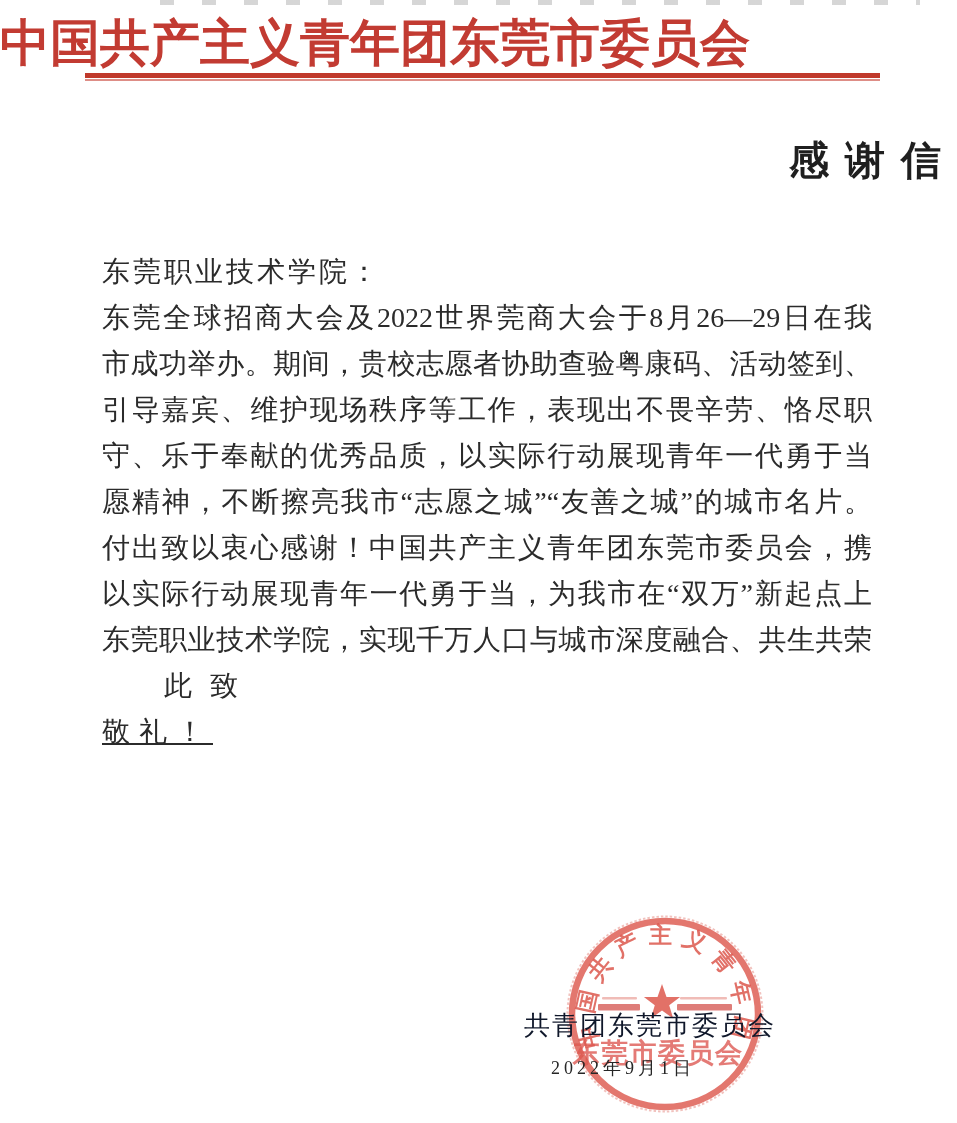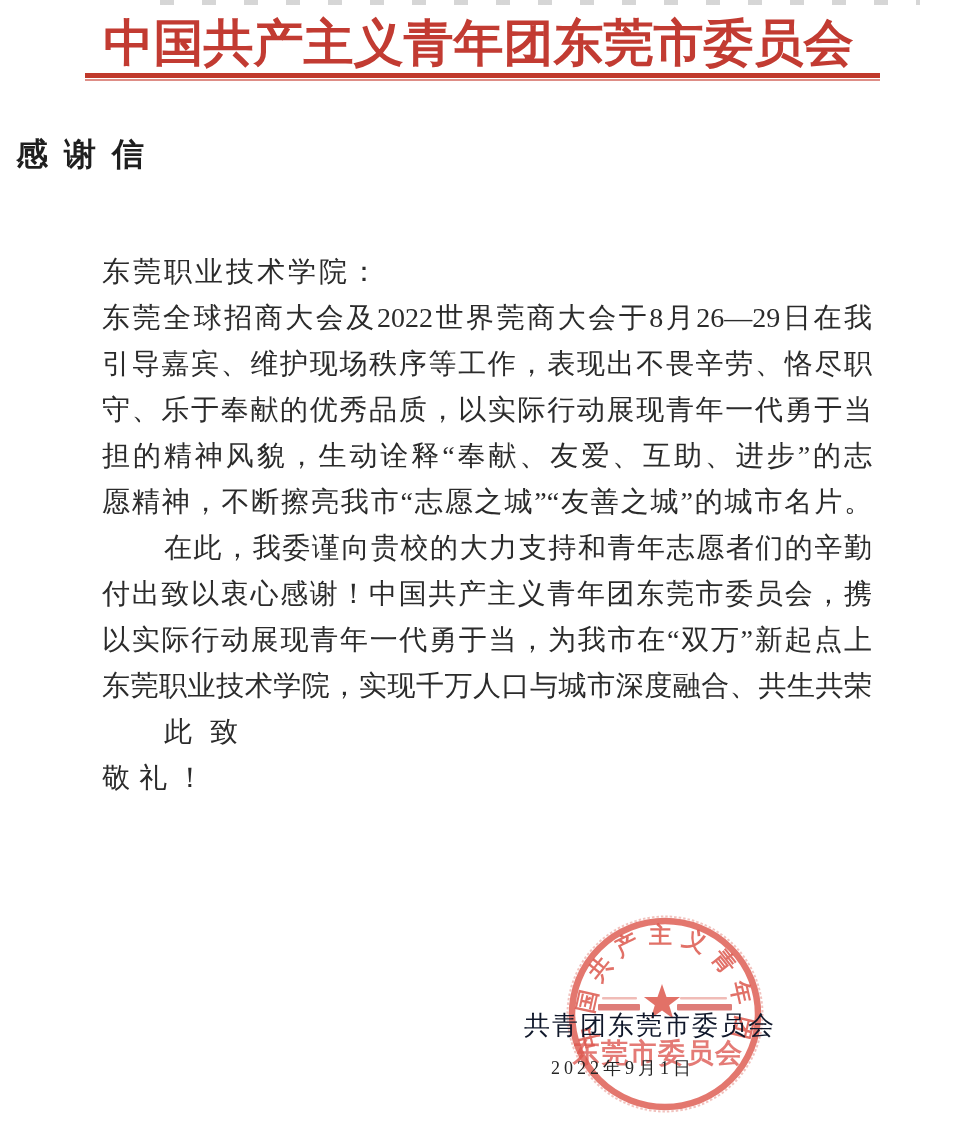--- a/index.html
+++ b/index.html
@@ -13,53 +13,53 @@
     color:#2b2b2b;
   }
   
   .scan-strip{
     position:absolute;top:0;left:160px;width:760px;height:5px;
     background:repeating-linear-gradient(90deg,#8a8a8a 0 14px,transparent 14px 42px);
     opacity:.35;
   }
   .letterhead{
     position:absolute;top:10px;left:0;width:100%;
-    text-align:center;
+    text-align:left;
     font-size:50px;font-weight:bold;
     color:#c23b32;
     letter-spacing:0px;
     white-space:nowrap;
   }
   .red-rule{position:absolute;top:73px;left:85px;width:795px;}
   .red-rule .thick{height:5px;background:#c0392b;}
   .red-rule .thin{height:2px;background:#de8d86;margin-top:1px;}
   .letter-title{
     position:absolute;top:133px;left:0;width:100%;
-    text-align:left;
-    font-size:32px;font-weight:bold;
+    text-align:right;
+    font-size:40px;font-weight:bold;
     color:#1f1f1f;
     letter-spacing:16px;text-indent:16px;
   }
   .body-block{
     position:absolute;top:249px;left:102px;width:770px;
     font-size:28px;
   }
   .line{
     height:46px;line-height:46px;
     white-space:nowrap;
   }
   .just{
     white-space:normal;
     text-align:justify;
     text-align-last:justify;
   }
   .indent{padding-left:62px;}
   .ls{letter-spacing:3px;}
   .cizhi{letter-spacing:18px;}
-  .jingli{letter-spacing:9px;}
+  .jingli{letter-spacing:9px;text-decoration:underline;}
   .signature{
     position:absolute;left:524px;top:1008px;
     font-size:26px;letter-spacing:2px;
     color:#0f172a;z-index:3;white-space:nowrap;
   }
   .date{
     position:absolute;left:551px;top:1056px;
     font-size:18px;letter-spacing:4px;
     color:#262626;z-index:3;white-space:nowrap;
   }
@@ -82,25 +82,24 @@
   <div class="red-rule">
     <div class="thick"></div>
     <div class="thin"></div>
   </div>
 
   <div class="letter-title">感谢信</div>
 
   <div class="body-block">
     <div class="line ls">东莞职业技术学院：</div>
     <div class="line just">东莞全球招商大会及2022世界莞商大会于8月26—29日在我</div>
+    <div class="line just">市成功举办。期间，贵校志愿者协助查验粤康码、活动签到、</div>
     <div class="line just">引导嘉宾、维护现场秩序等工作，表现出不畏辛劳、恪尽职</div>
     <div class="line just">守、乐于奉献的优秀品质，以实际行动展现青年一代勇于当</div>
-    <div class="line just">担的精神风貌，生动诠释“奉献、友爱、互助、进步”的志</div>
     <div class="line just">愿精神，不断擦亮我市“志愿之城”“友善之城”的城市名片。</div>
-    <div class="line just indent">在此，我委谨向贵校的大力支持和青年志愿者们的辛勤</div>
     <div class="line just">付出致以衷心感谢！中国共产主义青年团东莞市委员会，携</div>
     <div class="line just">以实际行动展现青年一代勇于当，为我市在“双万”新起点上</div>
     <div class="line just">东莞职业技术学院，实现千万人口与城市深度融合、共生共荣</div>
     <div class="line indent cizhi">此致</div>
     <div class="line jingli">敬礼！</div>
   </div>
 
   <div class="signature">共青团东莞市委员会</div>
 
   <div class="date">2022年9月1日</div>

